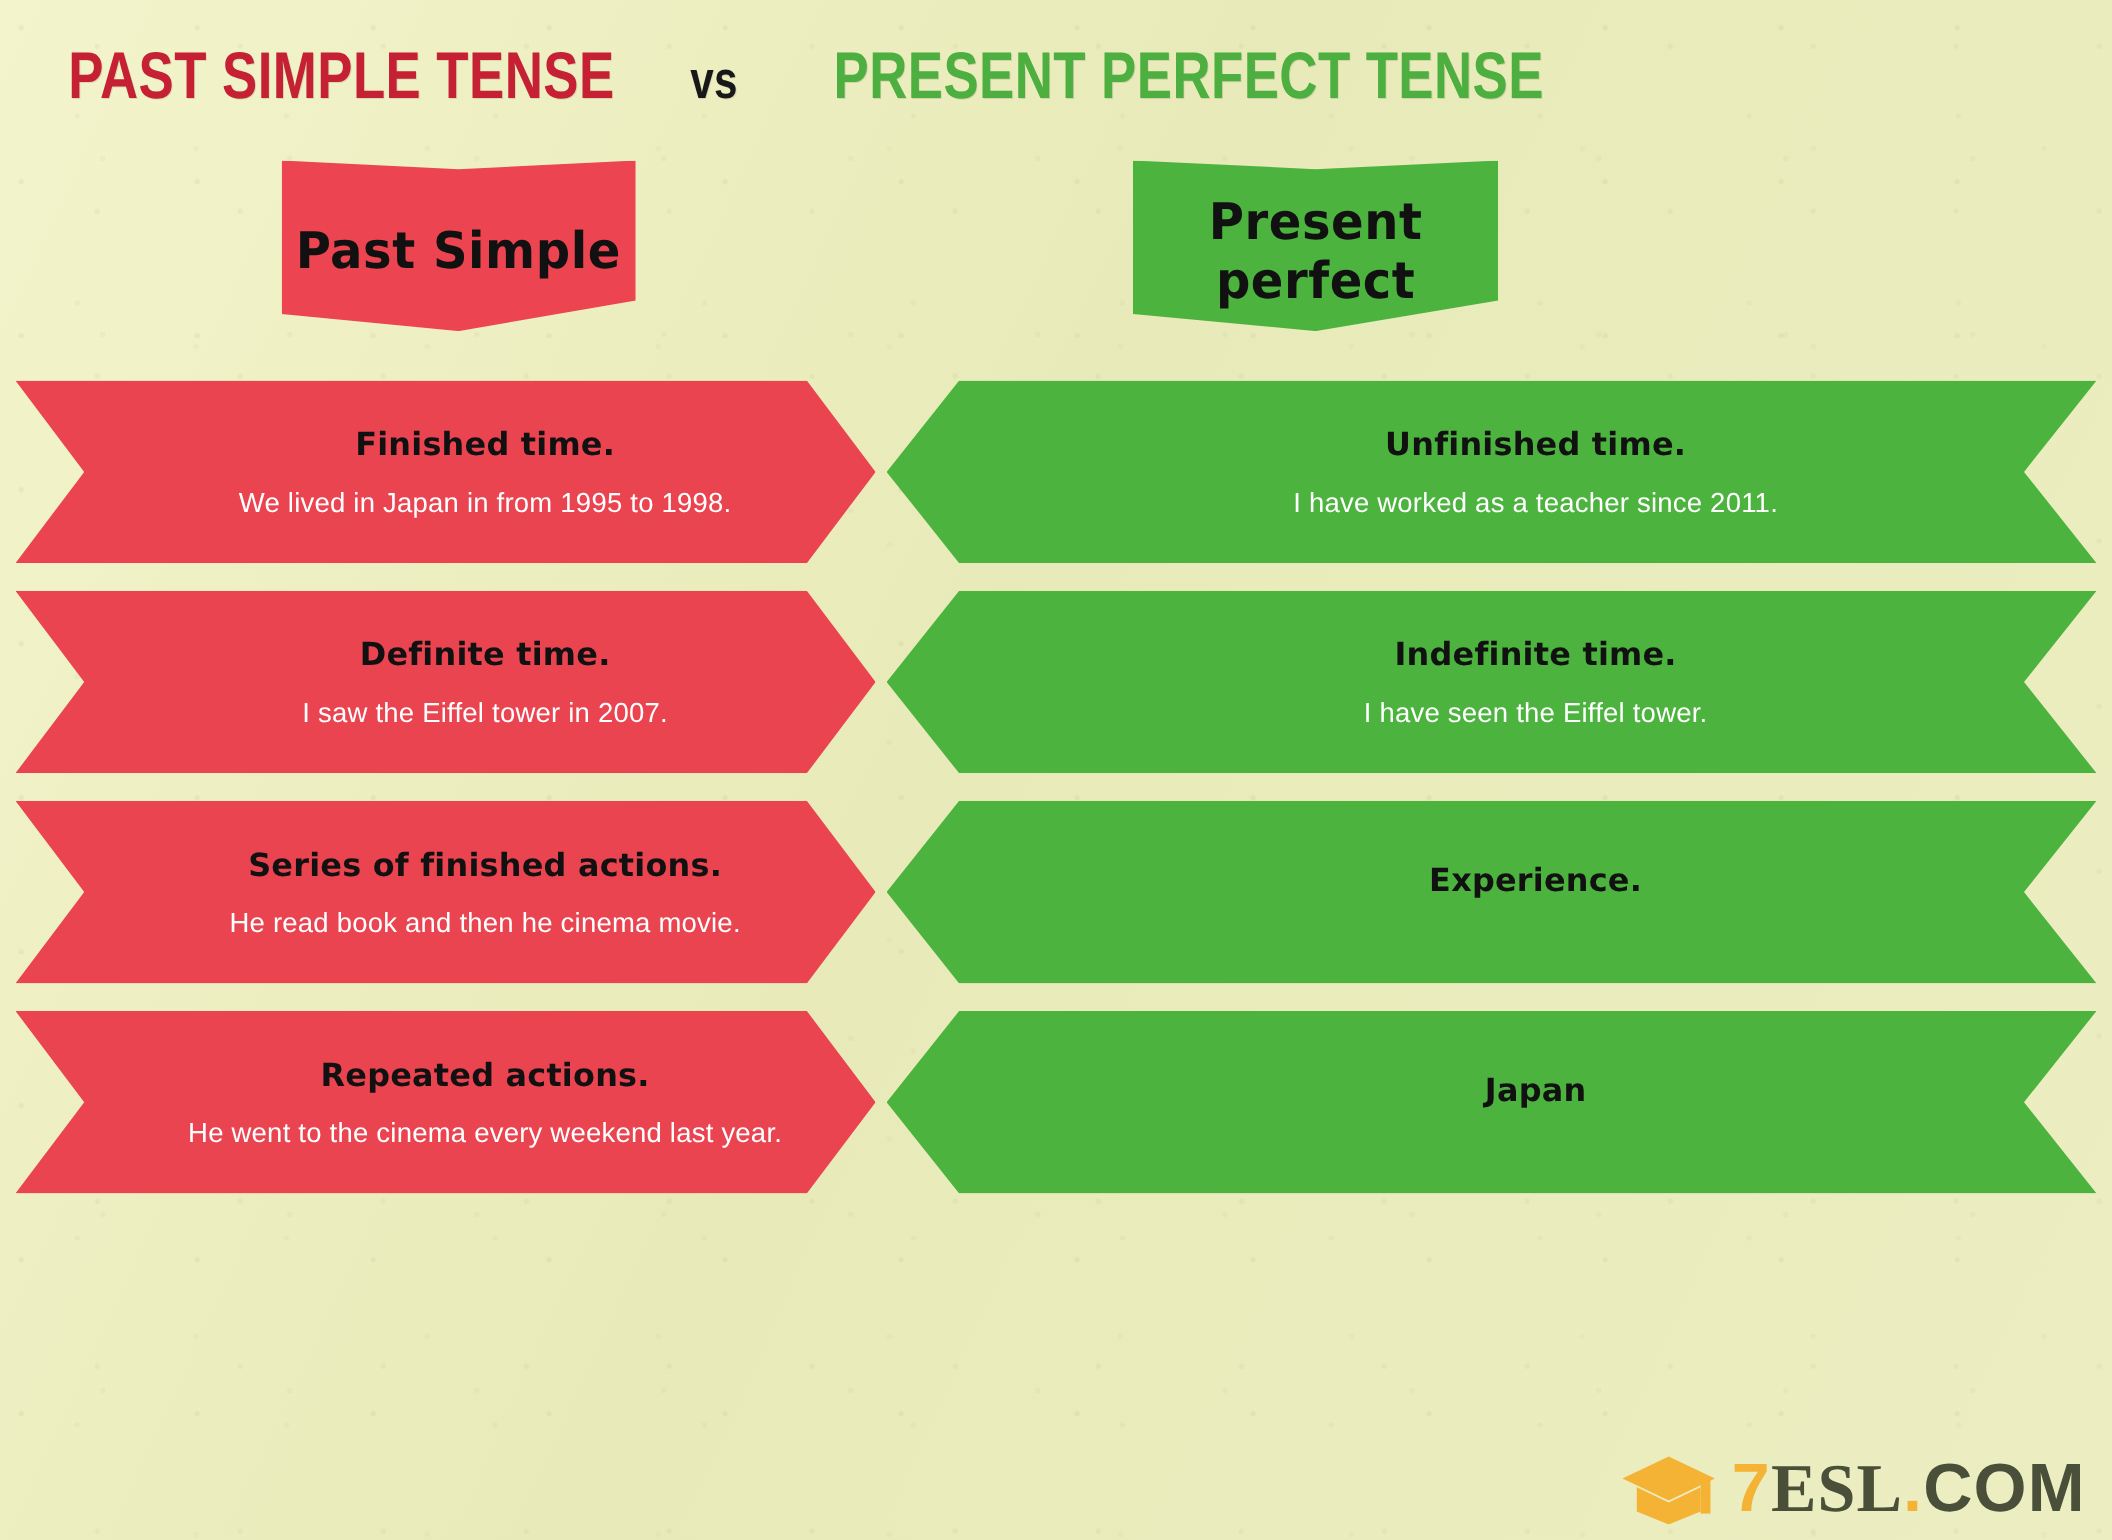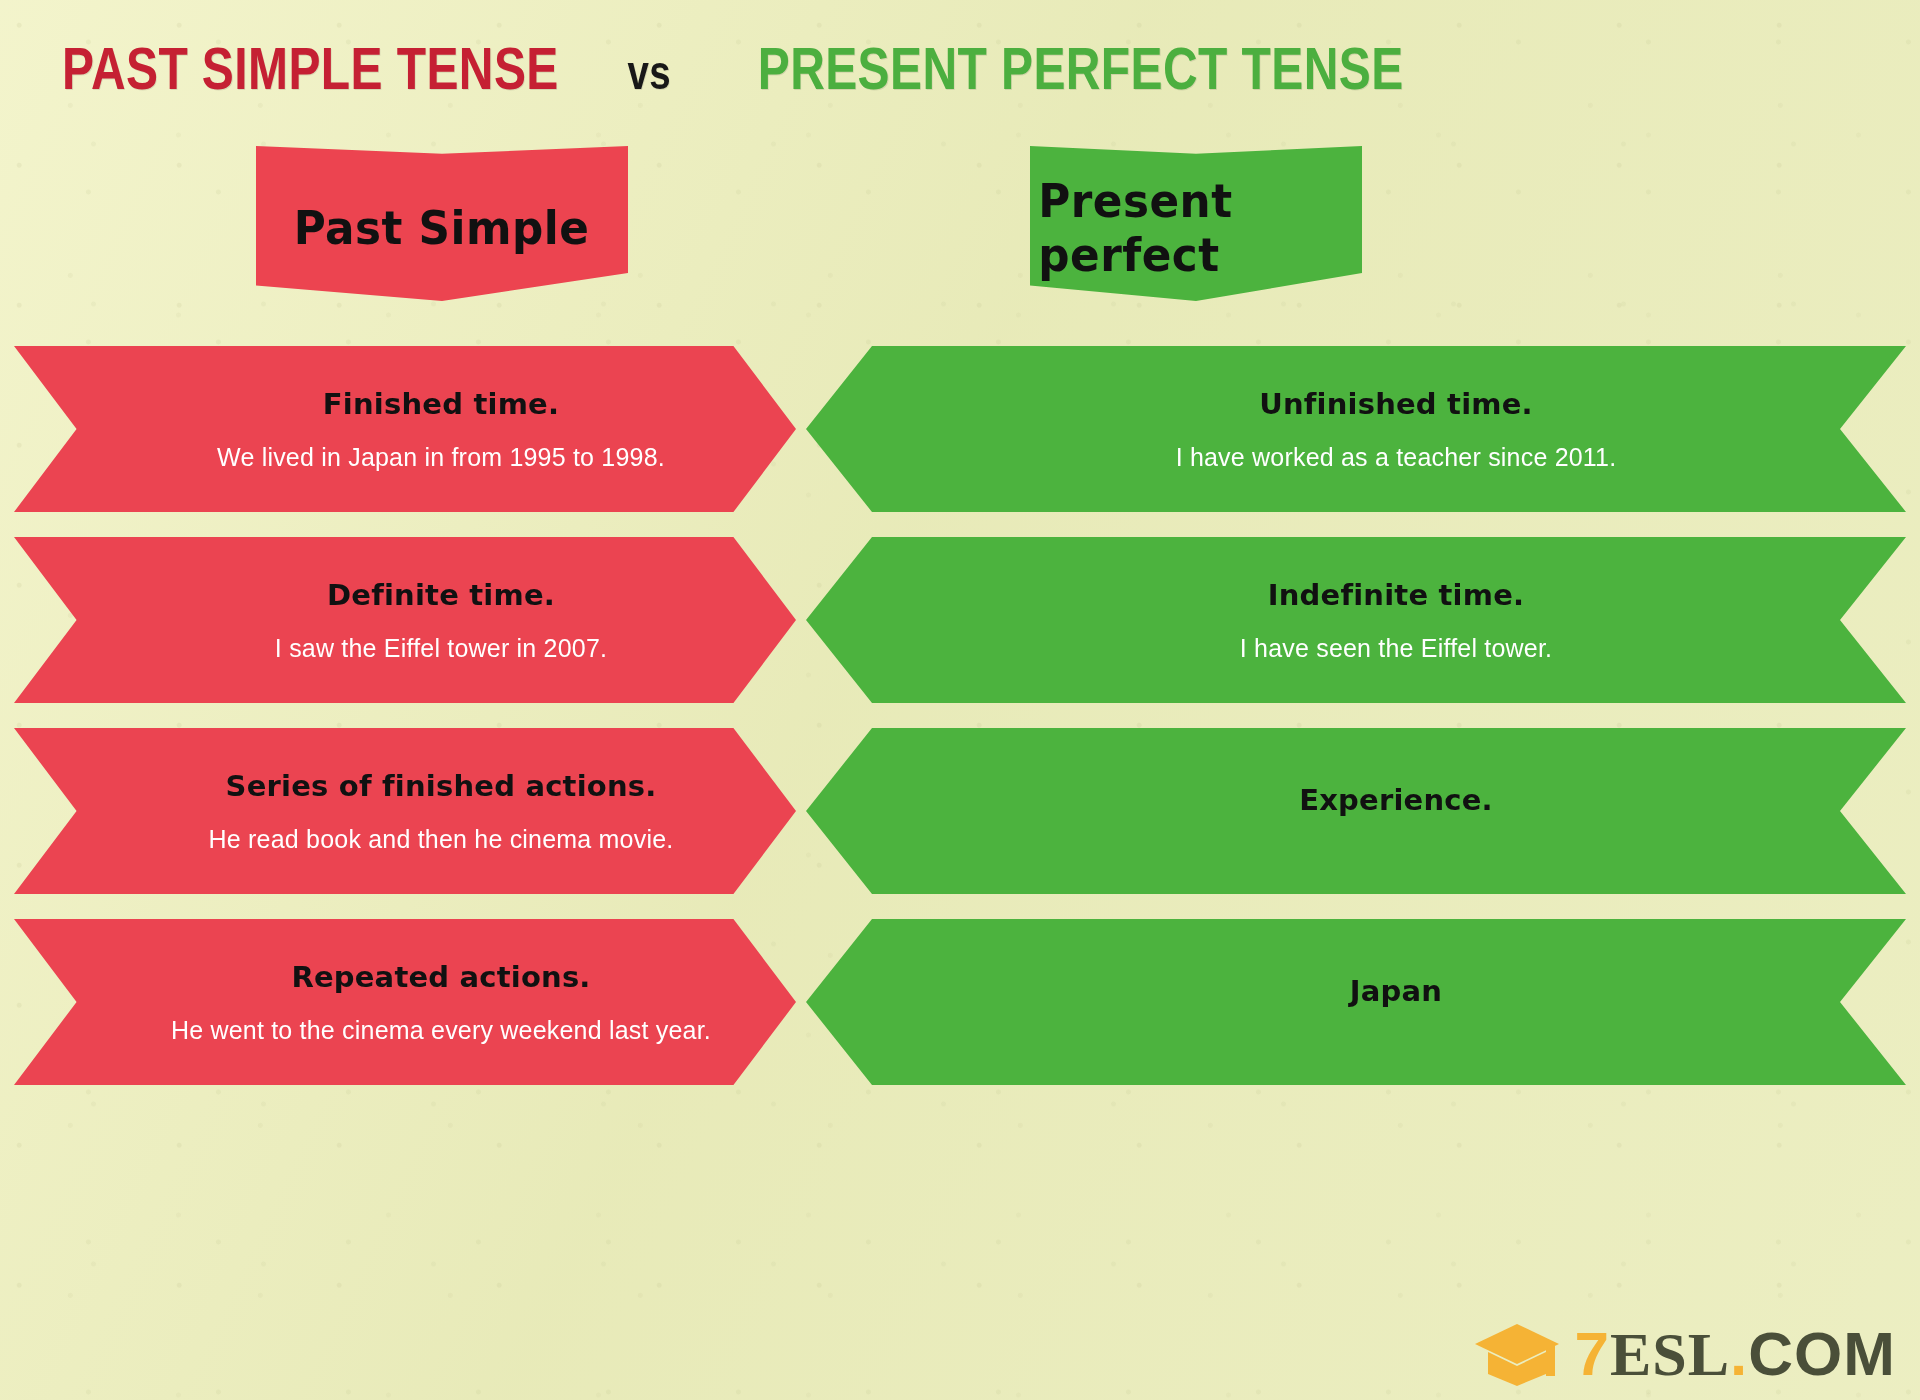--- a/index.html
+++ b/index.html
@@ -55,22 +55,22 @@
     clip-path: polygon(0 0, 50% 5%, 100% 0, 100% 82%, 50% 100%, 0 90%);
   }
   .hdr-label {
     font-family:"DejaVu Sans", sans-serif;
     font-weight:bold;
     font-size:46px;
     color:#111;
     letter-spacing:0.5px;
     transform: translateY(4px) scaleX(0.95);
   }
-  #hdr-past    { left:256px;  top:146px; width:372px; background:#ec4450; }
-  #hdr-present { left:1030px; top:146px; width:332px; background:#4cb33e; }
+  #hdr-past    { left:256px;  top:146px; width:322px; background:#ec4450; }
+  #hdr-present { left:1030px; top:146px; width:332px; background:#4cb33e;text-align:center; }
 
   
   .ribbon {
     position:absolute;
     height:166px;
     display:flex; flex-direction:column;
     align-items:center; justify-content:center;
   }
   .ribbon.red {
     left:14px; width:782px;

